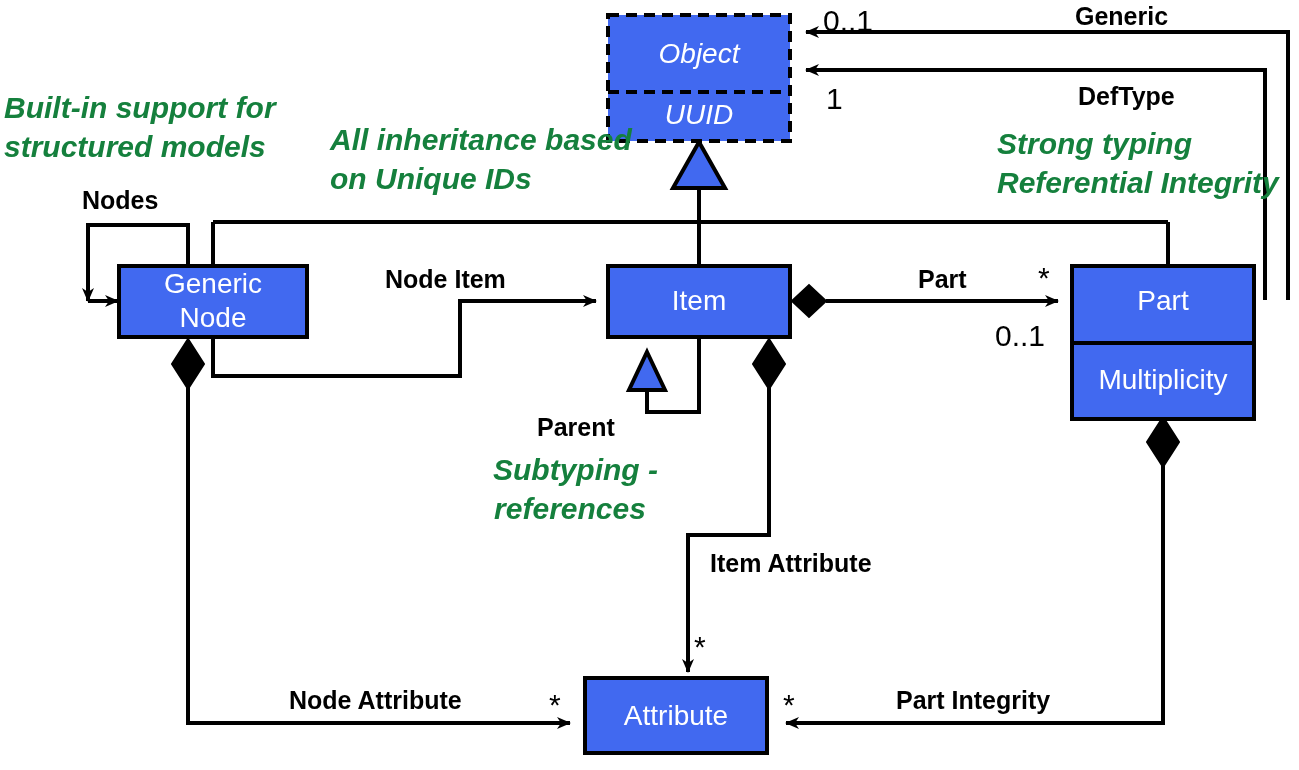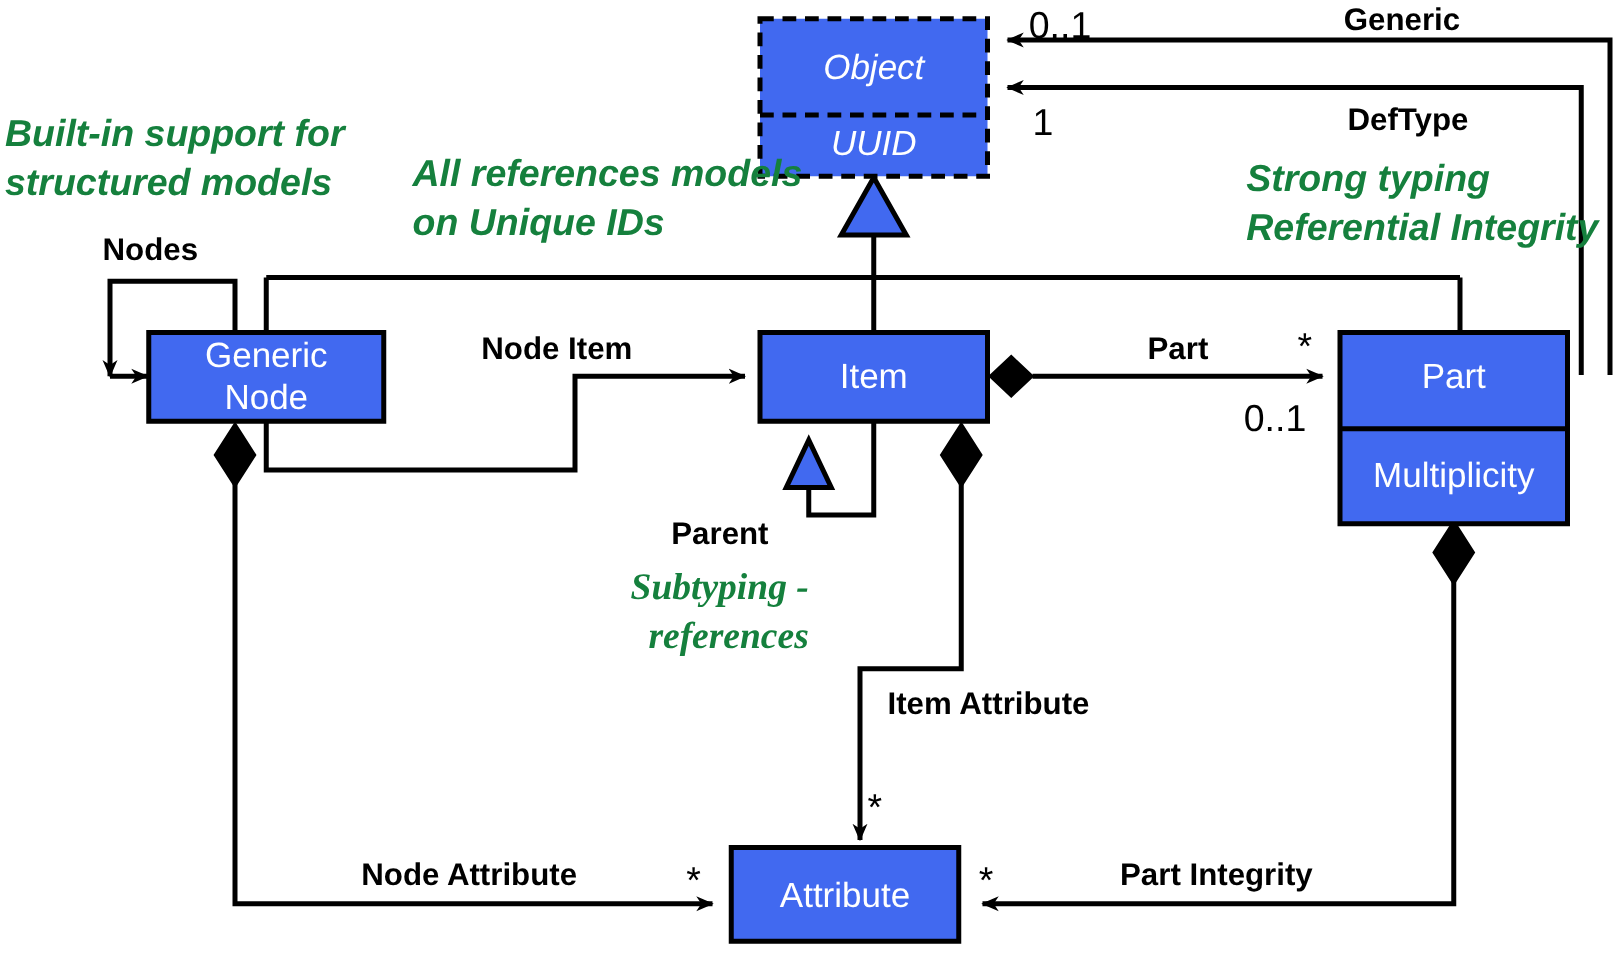--- a/index.html
+++ b/index.html
@@ -92,22 +92,21 @@
     position: absolute;
     font-family: "Liberation Sans", sans-serif;
     font-size: 30px;
     font-style: italic;
     font-weight: bold;
     color: #15803d;
     white-space: nowrap;
     line-height: 1.30;
   }
   .note-red.center {
-    text-align: right;
-    font-family: Liberation Serif, serif;
+    text-align: center;
   }
 </style>
 </head>
 <body>
 
 <div id="diagram-root">
 
   <svg class="layer" viewBox="0 0 1299 770">
     <defs>
       <marker id="arrowOpen" markerWidth="14" markerHeight="14" refX="13" refY="7" orient="auto" markerUnits="userSpaceOnUse">
@@ -234,21 +233,21 @@
   <div class="mult-label" style="left:549px; top:688px;">*</div>
 
   <div class="mult-label" style="left:783px; top:688px;">*</div>
 
   <div class="note-red" style="left:4px; top:88px;">
     <div>Built-in support for</div>
     <div>structured models</div>
   </div>
 
   <div class="note-red" style="left:330px; top:120px;">
-    <div>All references models</div>
+    <div>All inheritance based</div>
     <div>on Unique IDs</div>
   </div>
 
   <div class="note-red" style="left:997px; top:124px;">
     <div>Strong typing</div>
     <div>Referential Integrity</div>
   </div>
 
   <div class="note-red center" style="left:493px; top:450px; width:154px;">
     <div>Subtyping -</div>

